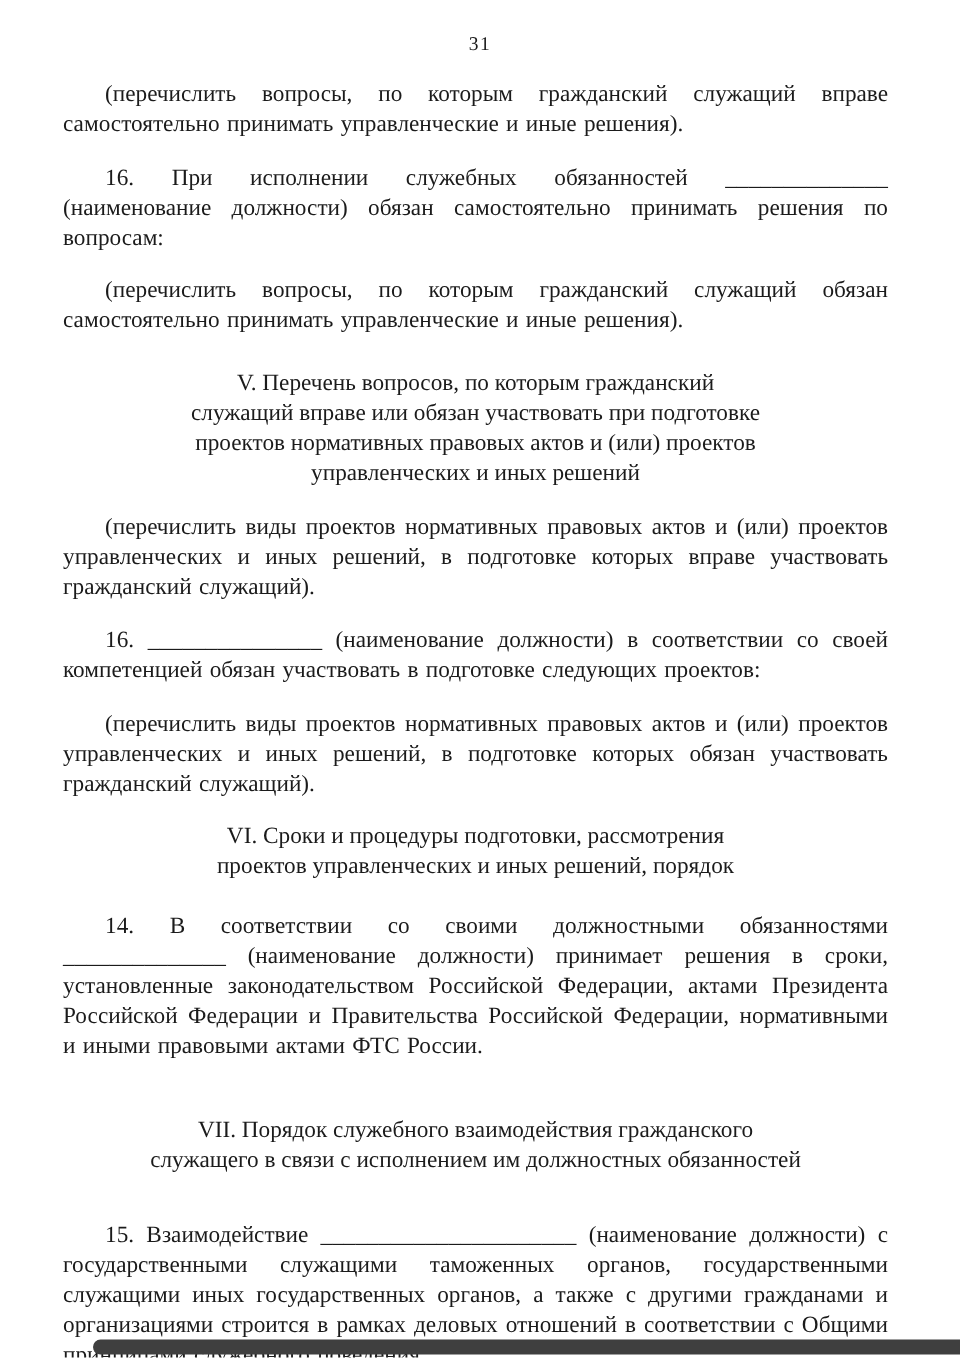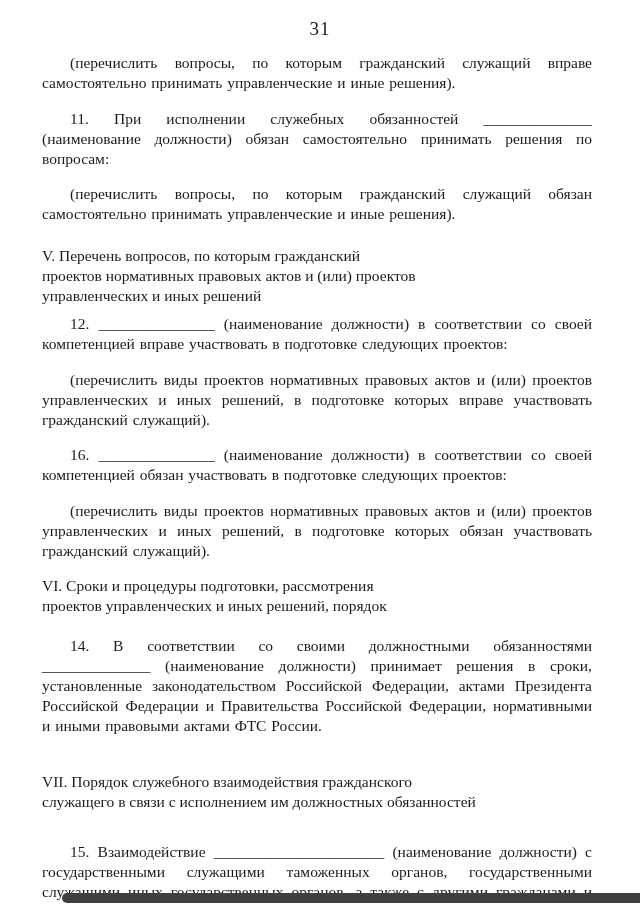--- a/index.html
+++ b/index.html
@@ -15,37 +15,37 @@
     font-family: "Liberation Serif", "DejaVu Serif", serif;
     color: #1b1b1b;
   }
   .page {
     position: absolute;
     inset: 0;
     background: #ffffff;
   }
   .pagenum {
     text-align: center;
-    font-size: 19px;
+    font-size: 13px;
     line-height: 16px;
     padding-top: 21px;
     letter-spacing: 1px;
   }
   .content {
     margin: 16px 48px 0 42px;
     font-size: 15.5px;
     line-height: 20px;
   }
   .para {
     text-align: justify;
     text-indent: 28px;
     word-spacing: 1px;
   }
   .heading {
-    text-align: left;
+    text-align: center;
   }
   .heading .hline { display: block; }
   
   .b3  { margin-top: 22px; }  
   .b4  { margin-top: 8px;  }  
   .b8  { margin-top: 12px; }  
   .b9  { margin-top: 20px; }  
   .b10 { margin-top: 36px; }  
   .b11 { margin-top: 30px; }  
   .scan-bar {
@@ -62,31 +62,31 @@
 <body>
 
 <div class="page">
 
   <div class="pagenum">31</div>
 
   <div class="content">
 
     <p class="para b0">(перечислить вопросы, по которым гражданский служащий вправе самостоятельно принимать управленческие и иные решения).</p>
 
-    <p class="para b1">11. При исполнении служебных обязанностей ______________ (наименование должности) обязан самостоятельно принимать решения по вопросам:</p>
+    <p class="para b1">16. При исполнении служебных обязанностей ______________ (наименование должности) обязан самостоятельно принимать решения по вопросам:</p>
 
     <p class="para b2">(перечислить вопросы, по которым гражданский служащий обязан самостоятельно принимать управленческие и иные решения).</p>
 
     <div class="heading b3">
       <span class="hline">V. Перечень вопросов, по которым гражданский</span>
+      <span class="hline">служащий вправе или обязан участвовать при подготовке</span>
       <span class="hline">проектов нормативных правовых актов и (или) проектов</span>
       <span class="hline">управленческих и иных решений</span>
     </div>
 
-    <p class="para b4">12. _______________ (наименование должности) в соответствии со своей компетенцией вправе участвовать в подготовке следующих проектов:</p>
 
     <p class="para b5">(перечислить виды проектов нормативных правовых актов и (или) проектов управленческих и иных решений, в подготовке которых вправе участвовать гражданский служащий).</p>
 
     <p class="para b6">16. _______________ (наименование должности) в соответствии со своей компетенцией обязан участвовать в подготовке следующих проектов:</p>
 
     <p class="para b7">(перечислить виды проектов нормативных правовых актов и (или) проектов управленческих и иных решений, в подготовке которых обязан участвовать гражданский служащий).</p>
 
     <div class="heading b8">
       <span class="hline">VI. Сроки и процедуры подготовки, рассмотрения</span>
       <span class="hline">проектов управленческих и иных решений, порядок</span>

